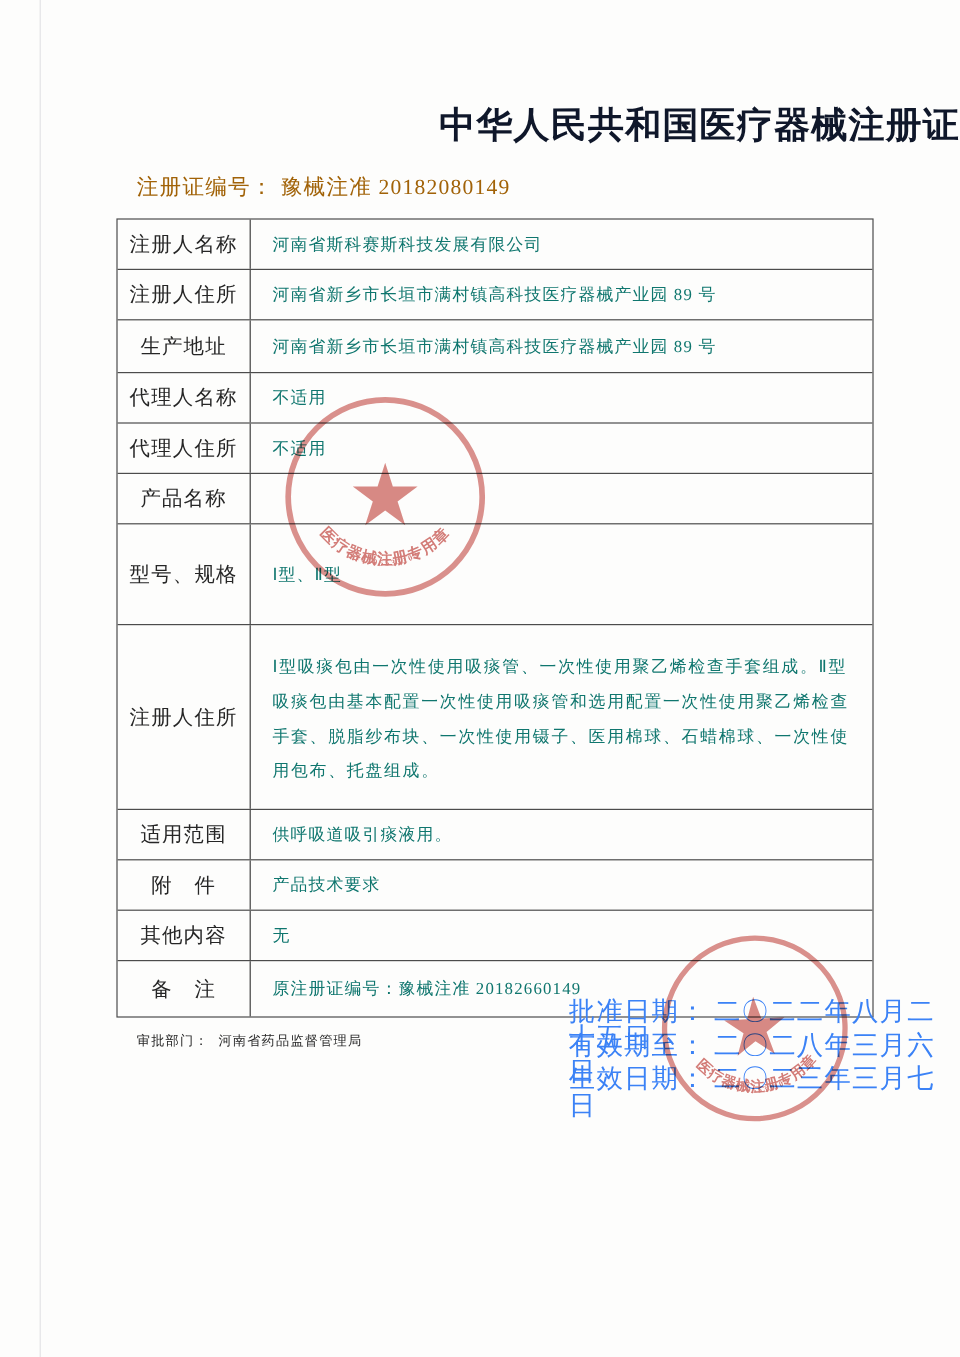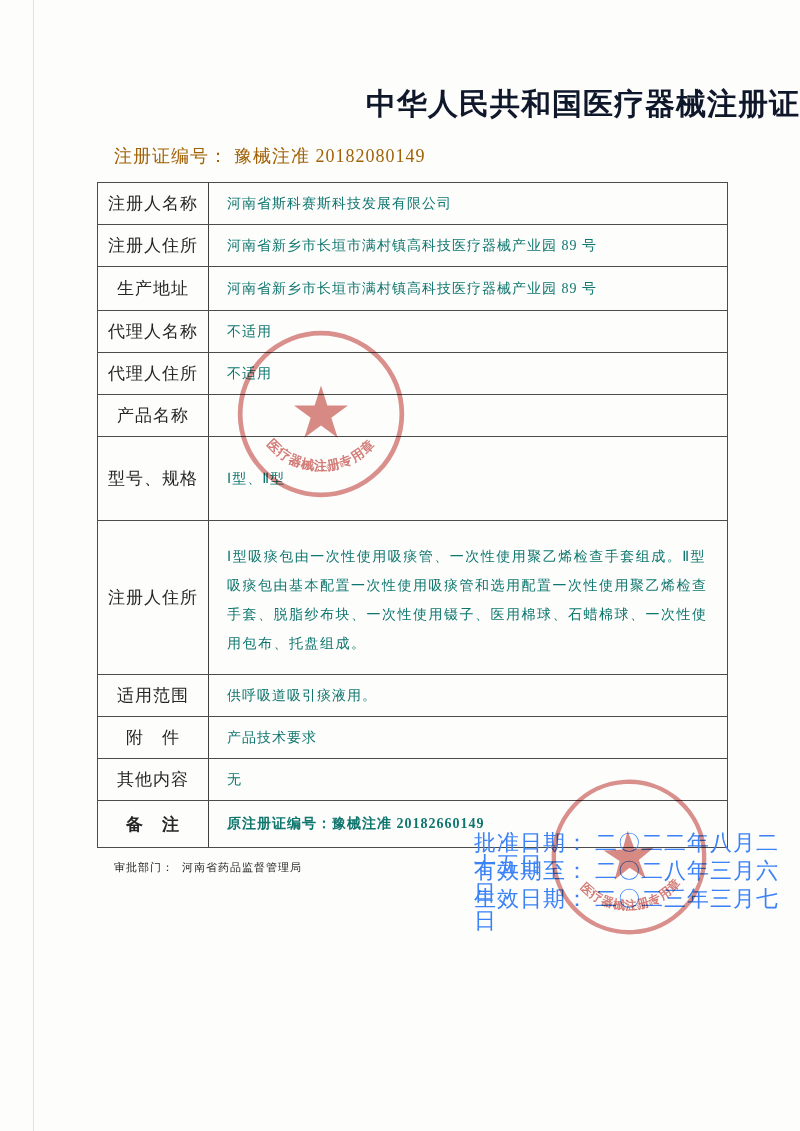--- a/index.html
+++ b/index.html
@@ -34,21 +34,21 @@
     position:absolute;left:97px;top:182px;width:631px;
     border:1px solid #4c4c4c;
     box-sizing:border-box;
   }
   .row{
     display:flex;
     height:42px;
     border-bottom:1px solid #4c4c4c;
     box-sizing:border-box;
   }
-  .row:last-child{border-bottom:none;font-weight:bold;}
+  .row:last-child{border-bottom:none;}
   .row:nth-child(3){height:44px;}
   .row:nth-child(7){height:84px;}
   .row:nth-child(8){height:154px;}
   .row:nth-child(12){height:46px;}
   .cell-label{
     width:111px;min-width:111px;
     border-right:1px solid #404040;
     box-sizing:border-box;
     display:flex;align-items:center;justify-content:center;
     font-size:17px;letter-spacing:1px;color:#262626;

